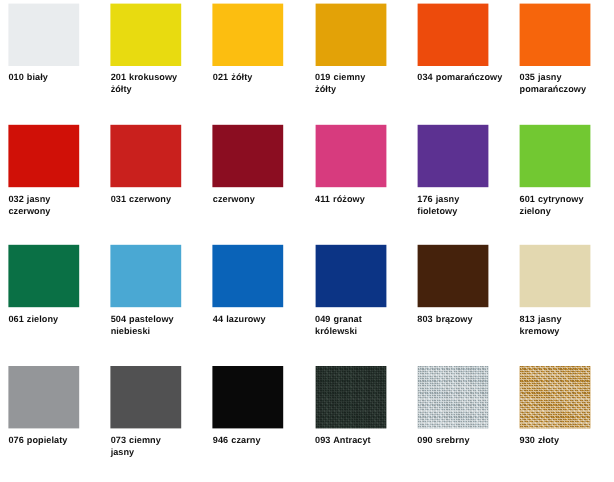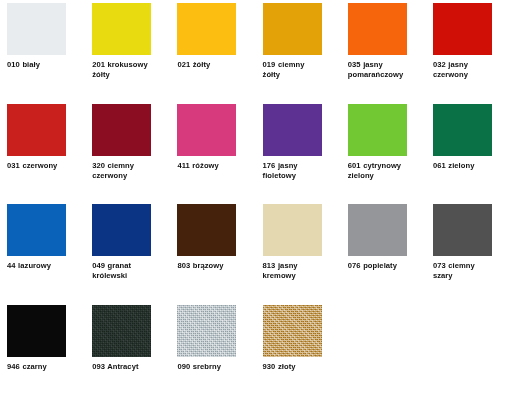--- a/index.html
+++ b/index.html
@@ -75,50 +75,58 @@
     </div>
     <div class="swatch-cell">
       <div class="swatch-chip" style="background: rgb(252, 190, 16);"></div>
       <div class="swatch-label"><span class="line1">021 żółty</span></div>
     </div>
     <div class="swatch-cell">
       <div class="swatch-chip" style="background: rgb(227, 162, 7);"></div>
       <div class="swatch-label"><span class="line1">019 ciemny</span><span class="line2">żółty</span></div>
     </div>
     <div class="swatch-cell">
+      <div class="swatch-chip" style="background: rgb(237, 75, 12);"></div>
+      <div class="swatch-label"><span class="line1">034 pomarańczowy</span></div>
+    </div>
+    <div class="swatch-cell">
       <div class="swatch-chip" style="background: rgb(246, 101, 12);"></div>
       <div class="swatch-label"><span class="line1">035 jasny</span><span class="line2">pomarańczowy</span></div>
     </div>
     <div class="swatch-cell">
       <div class="swatch-chip" style="background: rgb(208, 16, 7);"></div>
       <div class="swatch-label"><span class="line1">032 jasny</span><span class="line2">czerwony</span></div>
     </div>
     <div class="swatch-cell">
       <div class="swatch-chip" style="background: rgb(201, 32, 29);"></div>
       <div class="swatch-label"><span class="line1">031 czerwony</span></div>
     </div>
     <div class="swatch-cell">
       <div class="swatch-chip" style="background: rgb(139, 13, 33);"></div>
-      <div class="swatch-label"><span class="line1">320 ciemny</span><span class="line2">czerwony</span></div>
+      <div class="swatch-label"><span class="line2">czerwony</span></div>
     </div>
     <div class="swatch-cell">
       <div class="swatch-chip" style="background: rgb(215, 59, 126);"></div>
       <div class="swatch-label"><span class="line1">411 różowy</span></div>
     </div>
     <div class="swatch-cell">
       <div class="swatch-chip" style="background: rgb(92, 49, 145);"></div>
       <div class="swatch-label"><span class="line1">176 jasny</span><span class="line2">fioletowy</span></div>
     </div>
     <div class="swatch-cell">
       <div class="swatch-chip" style="background: rgb(114, 200, 50);"></div>
       <div class="swatch-label"><span class="line1">601 cytrynowy</span><span class="line2">zielony</span></div>
     </div>
     <div class="swatch-cell">
       <div class="swatch-chip" style="background: rgb(10, 112, 69);"></div>
       <div class="swatch-label"><span class="line1">061 zielony</span></div>
+    </div>
+    <div class="swatch-cell">
+      <div class="swatch-chip" style="background: rgb(74, 168, 211);"></div>
+      <div class="swatch-label"><span class="line1">504 pastelowy</span><span class="line2">niebieski</span></div>
     </div>
     <div class="swatch-cell">
       <div class="swatch-chip" style="background: rgb(10, 99, 184);"></div>
       <div class="swatch-label"><span class="line1">44 lazurowy</span></div>
     </div>
     <div class="swatch-cell">
       <div class="swatch-chip" style="background: rgb(12, 52, 133);"></div>
       <div class="swatch-label"><span class="line1">049 granat</span><span class="line2">królewski</span></div>
     </div>
     <div class="swatch-cell">
@@ -128,21 +136,21 @@
     <div class="swatch-cell">
       <div class="swatch-chip" style="background: rgb(227, 216, 176);"></div>
       <div class="swatch-label"><span class="line1">813 jasny</span><span class="line2">kremowy</span></div>
     </div>
     <div class="swatch-cell">
       <div class="swatch-chip" style="background: rgb(148, 150, 153);"></div>
       <div class="swatch-label"><span class="line1">076 popielaty</span></div>
     </div>
     <div class="swatch-cell">
       <div class="swatch-chip" style="background: rgb(81, 81, 82);"></div>
-      <div class="swatch-label"><span class="line1">073 ciemny</span><span class="line2">szary</span></div>
+      <div class="swatch-label"><span class="line1">073 ciemny</span><span class="line2">jasny</span></div>
     </div>
     <div class="swatch-cell">
       <div class="swatch-chip" style="background: rgb(9, 9, 9);"></div>
       <div class="swatch-label"><span class="line1">946 czarny</span></div>
     </div>
     <div class="swatch-cell">
       <div class="swatch-chip" style="background: rgb(35, 48, 42);">
         <div class="chip-texture" style="background-image: repeating-linear-gradient(0deg, rgba(255, 255, 255, 0.1) 0px, rgba(255, 255, 255, 0.1) 1px, transparent 1px, transparent 2px), repeating-linear-gradient(90deg, rgba(0, 0, 0, 0.45) 0px, rgba(0, 0, 0, 0.45) 1px, transparent 1px, transparent 2px), repeating-linear-gradient(45deg, rgba(255, 255, 255, 0.1) 0px, rgba(255, 255, 255, 0.1) 1px, transparent 1px, transparent 3px); opacity: 0.55;"></div>
       </div>
       <div class="swatch-label"><span class="line1">093 Antracyt</span></div>

